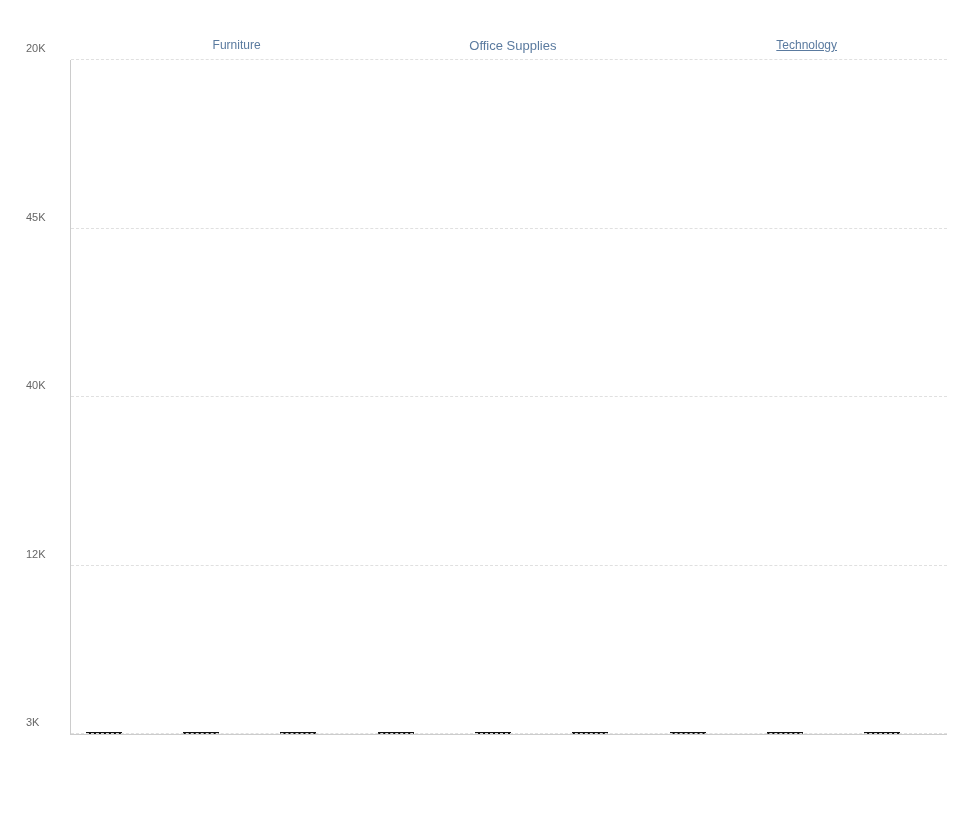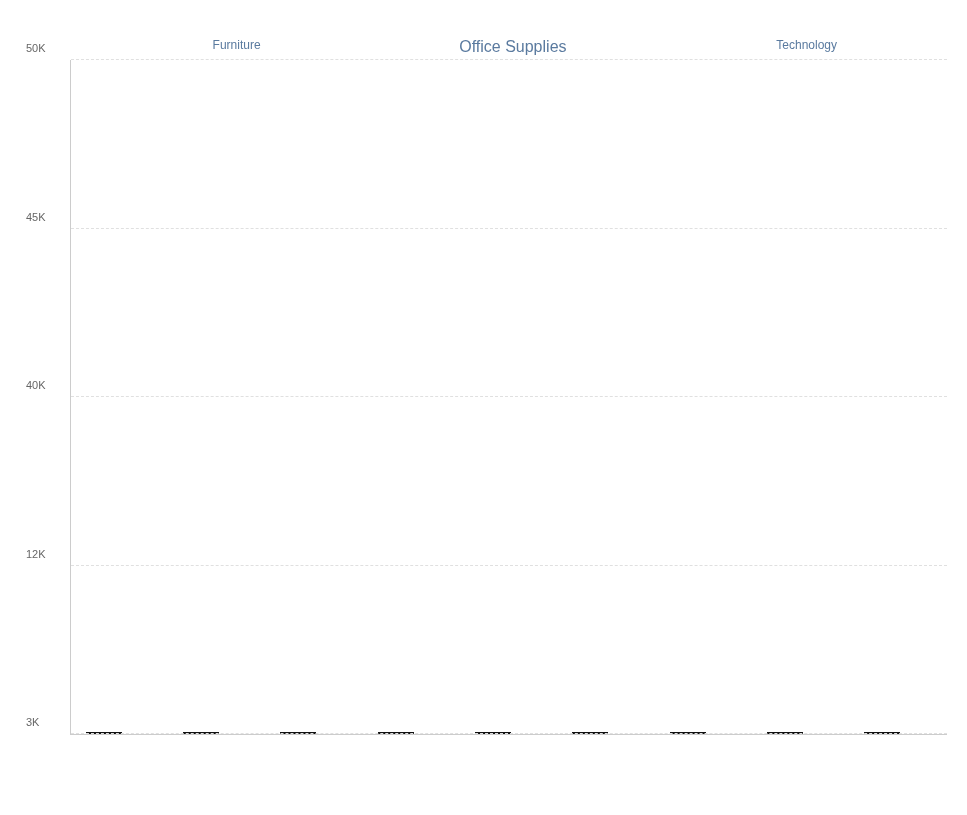--- a/index.html
+++ b/index.html
@@ -104,22 +104,22 @@
 </head>
 <body>
 
 <div class="chart-container">
   <div class="chart-title"></div>
 
   <span class="y-axis-label"></span>
 
   <div class="category-labels" id="cat-labels">
       <div style="position: absolute; left: 3%; width: 32%; text-align: center; font-size: 12px; color: rgb(90, 122, 159);">Furniture</div>
-      <div style="position: absolute; left: 34%; width: 33%; text-align: center; font-size: 16px; color: rgb(90, 122, 159);">Office Supplies</div>
-      <div style="position: absolute; left: 68%; width: 32%; text-align: center; font-size: 12px; color: rgb(90, 122, 159);">Technology</div>
+      <div style="position: absolute; left: 34%; width: 33%; text-align: center; font-size: 13px; color: rgb(90, 122, 159);">Office Supplies</div>
+      <div style="position: absolute; left: 68%; width: 32%; text-align: center; font-size: 12px; color: rgb(90, 122, 159); text-decoration: underline;">Technology</div>
     </div>
 
   <div class="chart-area" id="chart-area">
 
     <div class="bars-area" id="bars-area">
         <div class="group">
           <div class="bar-wrapper" style="position: relative;">
             <div class="bar" style="height: 75%; background: rgb(79, 154, 199); width: 30px;"></div>
             <div class="median-line" style="bottom: 76%;"></div>
           </div>
@@ -196,21 +196,21 @@
           <div class="bar-wrapper" style="position: relative;">
             <div style="width: 30px; height: 44%; background: rgba(0, 0, 0, 0.08);"></div>
             <div class="median-line" style="bottom: 97.7273%;"></div>
           </div>
           <div class="bar-wrapper">
             <div class="bar" style="height: 20%; background: rgb(240, 127, 0); width: 30px;"></div>
           </div>
         </div>
       </div>
   <div class="y-grid" style="bottom: 100%;"></div>
-      <div class="y-tick-label" style="bottom: 100%;">50K</div>
+      <div class="y-tick-label" style="bottom: 100%;">20K</div>
       <div class="y-grid" style="bottom: 75%;"></div>
       <div class="y-tick-label" style="bottom: 75%;">45K</div>
       <div class="y-grid" style="bottom: 50%;"></div>
       <div class="y-tick-label" style="bottom: 50%;">40K</div>
       <div class="y-grid" style="bottom: 25%;"></div>
       <div class="y-tick-label" style="bottom: 25%;">12K</div>
       <div class="y-grid" style="bottom: 0%;"></div>
       <div class="y-tick-label" style="bottom: 0%;">3K</div>
     </div>
 

